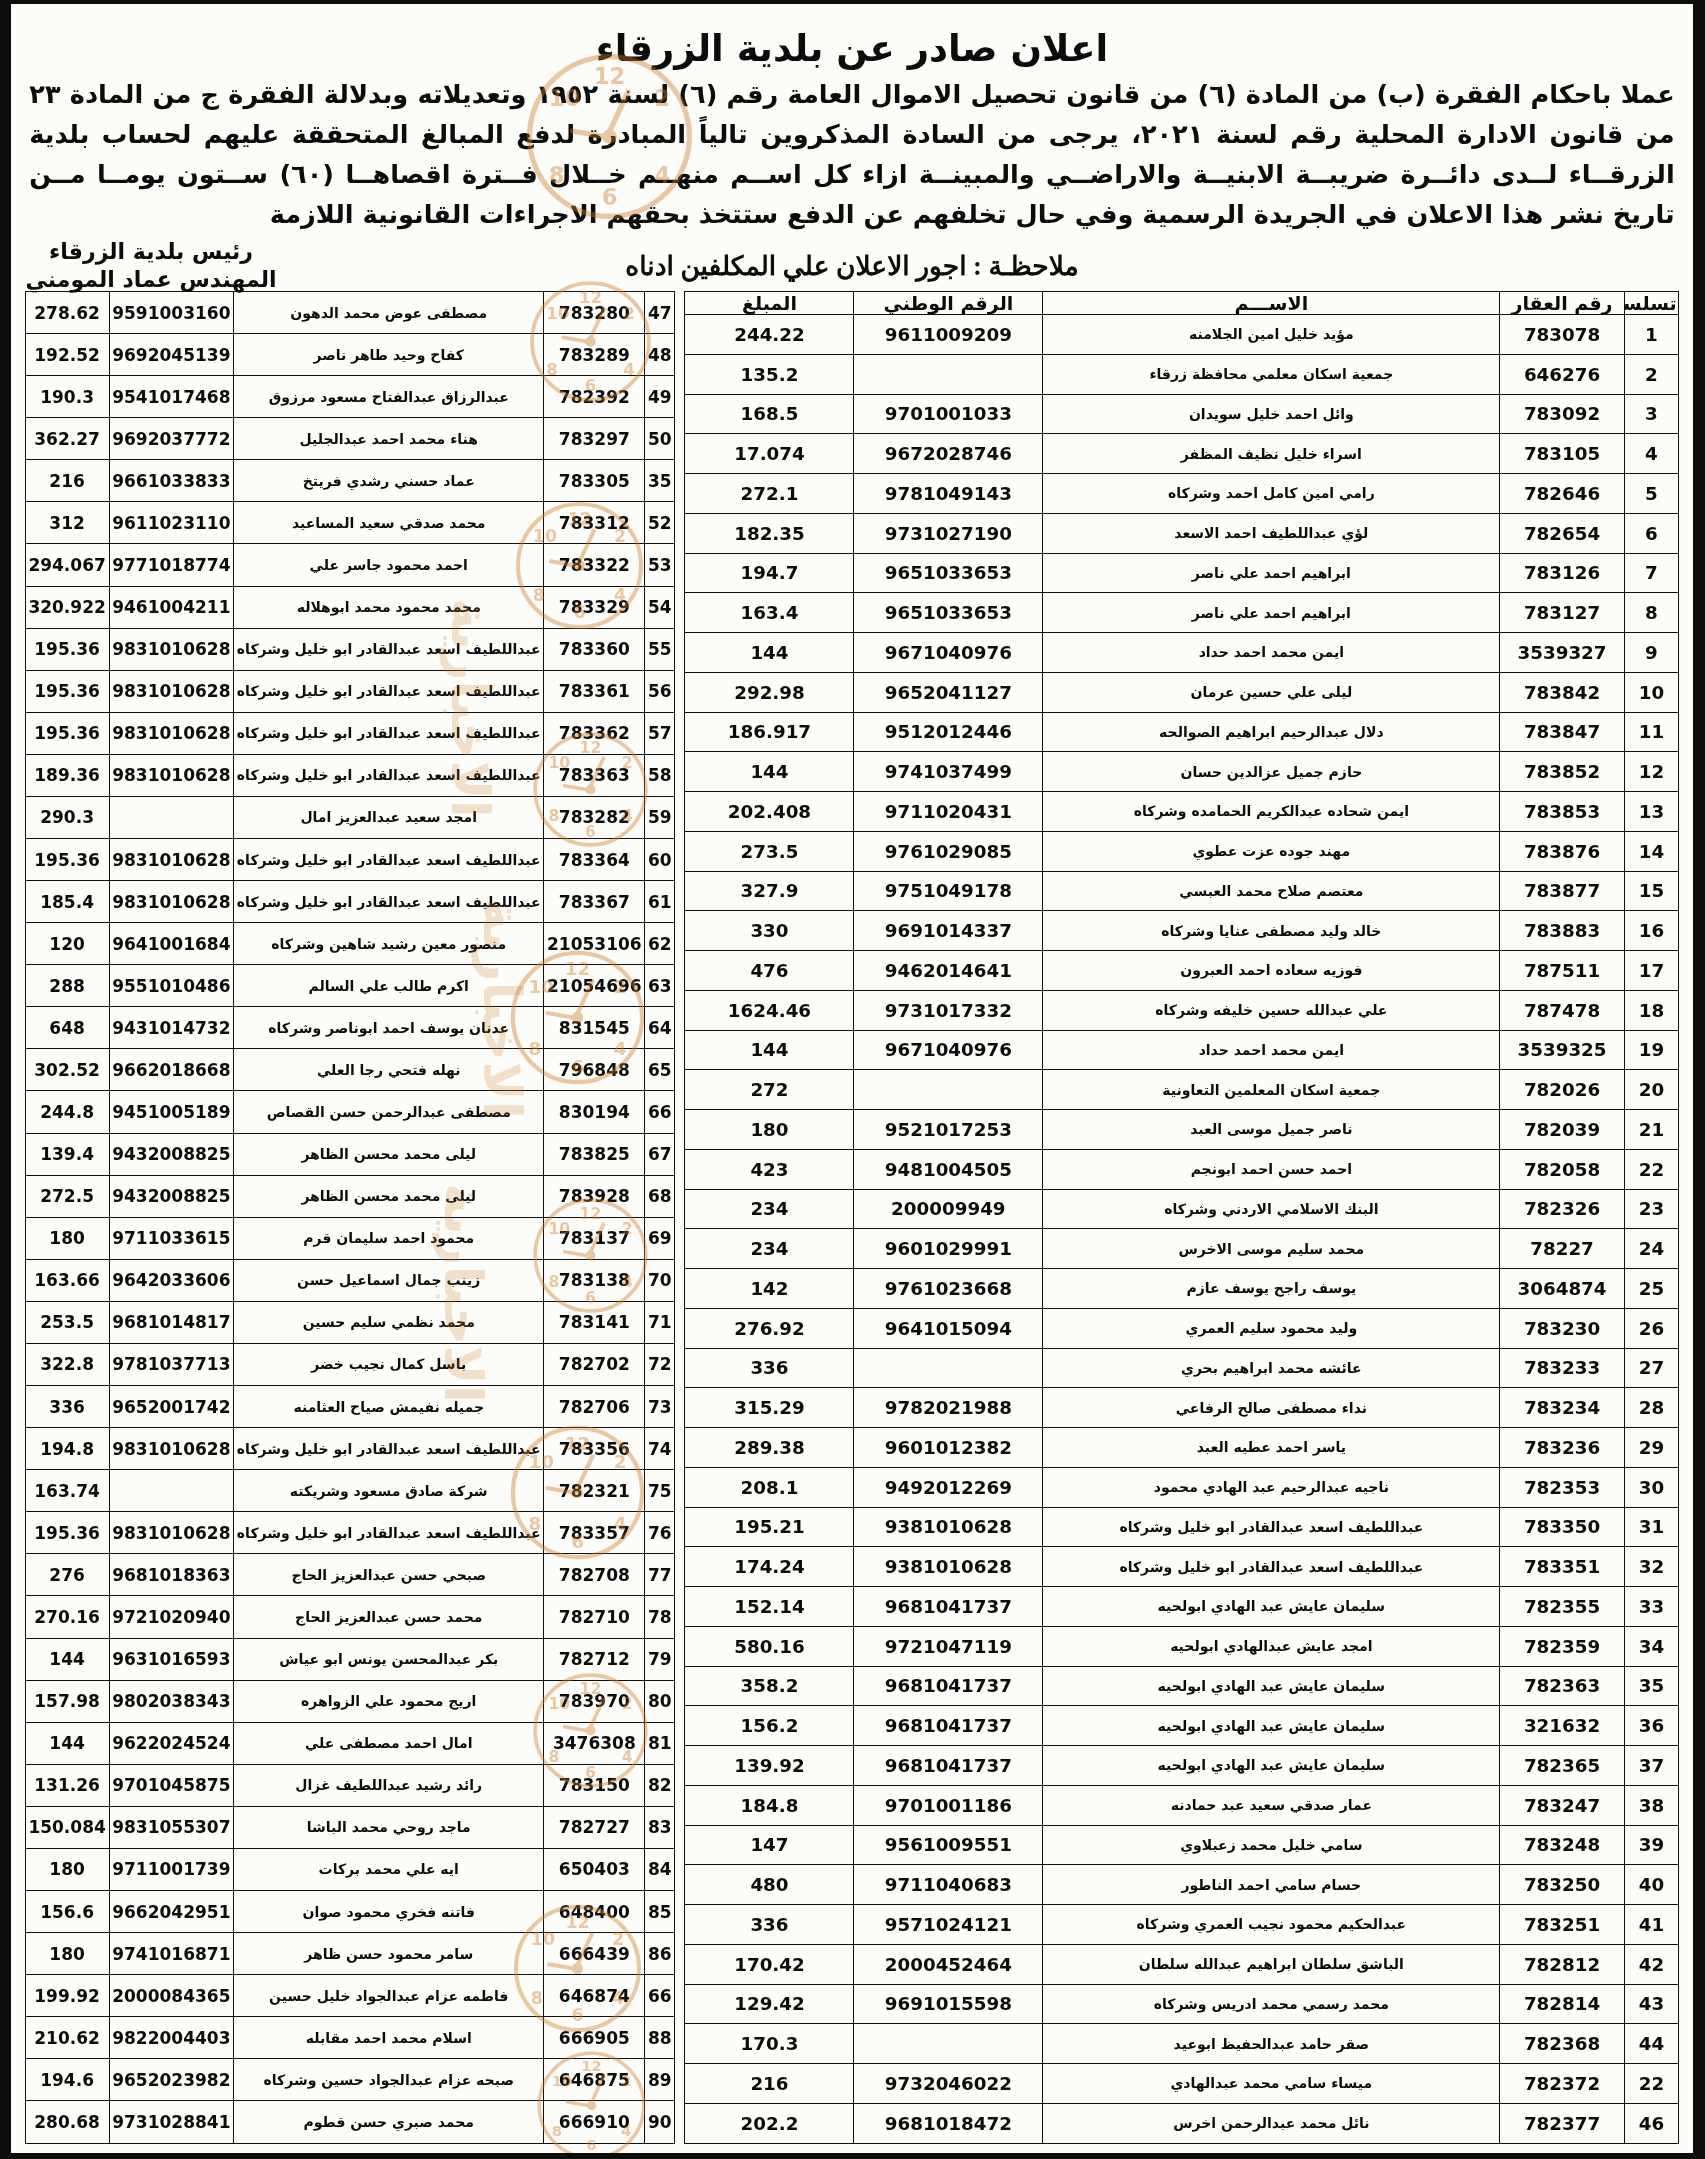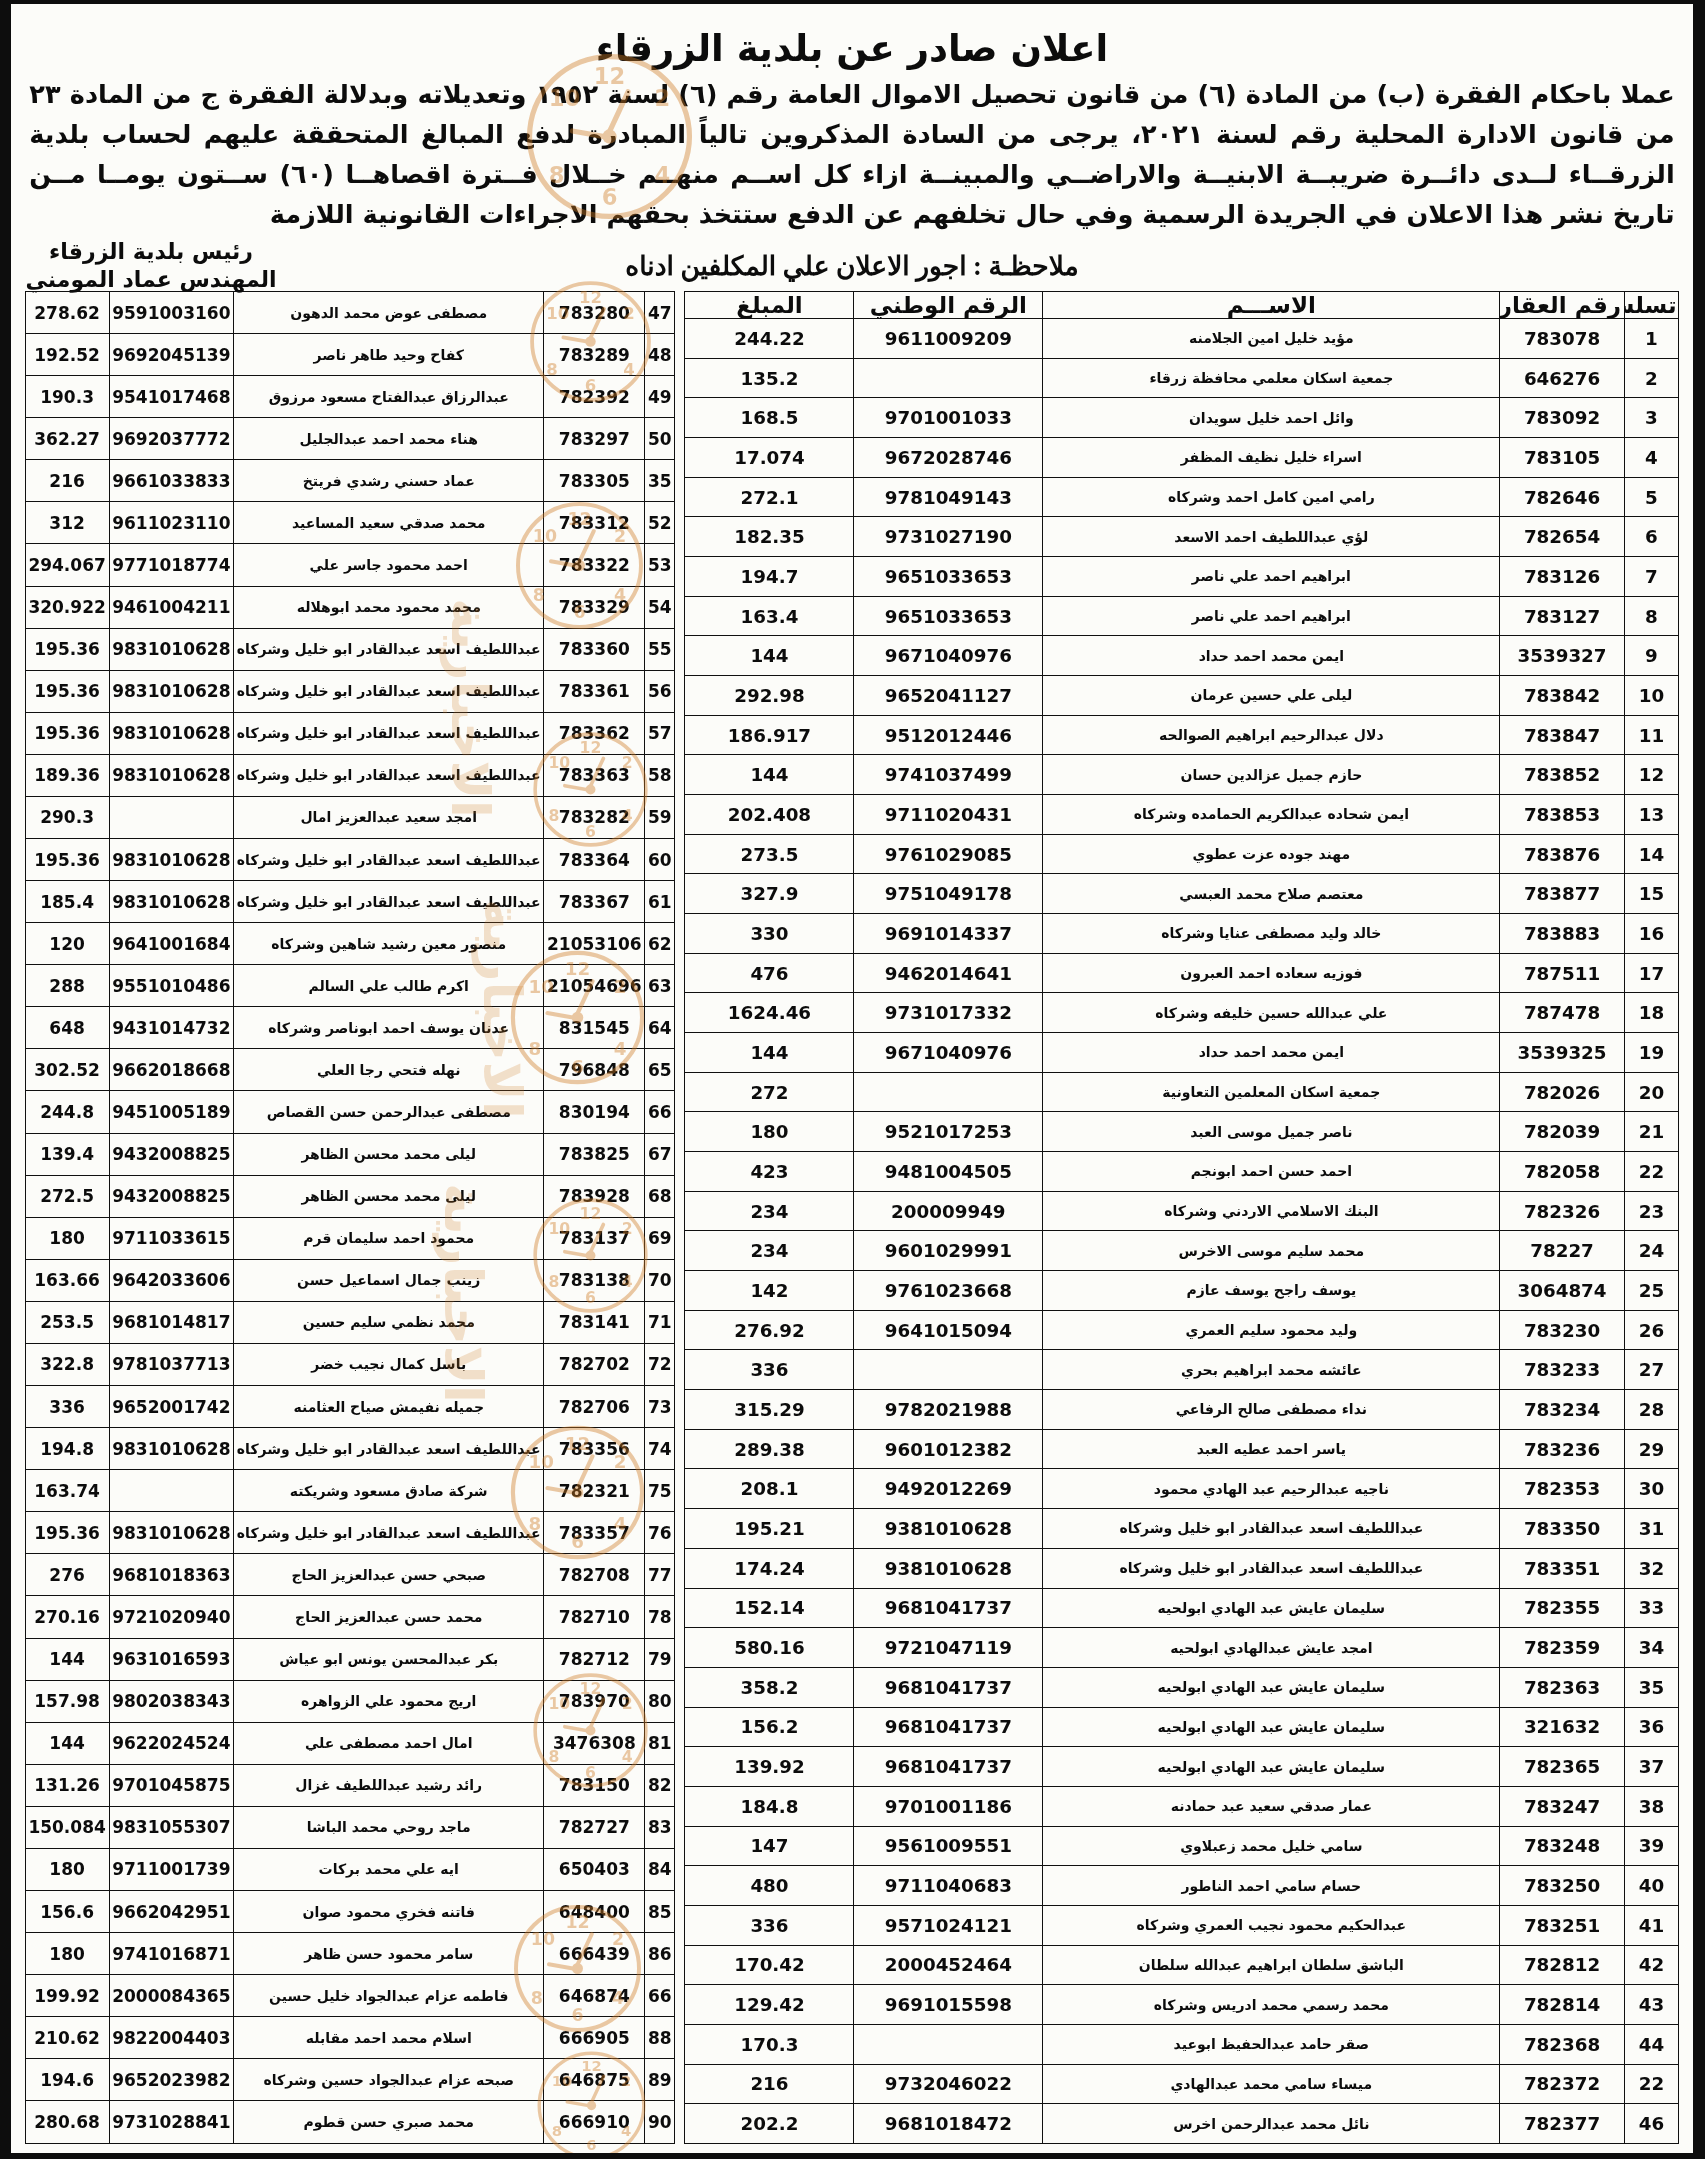--- a/index.html
+++ b/index.html
@@ -27,21 +27,21 @@
 
   .tables { position:absolute; top:287px; bottom:9.1px; left:13.7px; right:13.7px; display:flex; gap:9.1px; z-index:1; }
   table { border-collapse:collapse; table-layout:fixed; height:100%; }
   .right-table { width:66%; }
   .left-table  { flex:1; }
   th, td {
     border:1.8px solid #101010;
     text-align:center; vertical-align:middle;
     padding:0 2.7px; overflow:hidden; white-space:nowrap;
   }
-  .right-table th { font-size:23px; }
+  .right-table th { font-size:19px; }
   .right-table td { font-size:18.3px; }
   .right-table td.col-name { font-size:14px; }
   .left-table td { font-size:17px; }
   .left-table td.col-name { font-size:14px; }
 
   .right-table col.c-serial   { width:5.5%; }
   .right-table col.c-property { width:12.5%; }
   .right-table col.c-name     { width:46%; }
   .right-table col.c-national { width:19%; }
   .right-table col.c-amount   { width:17%; }

